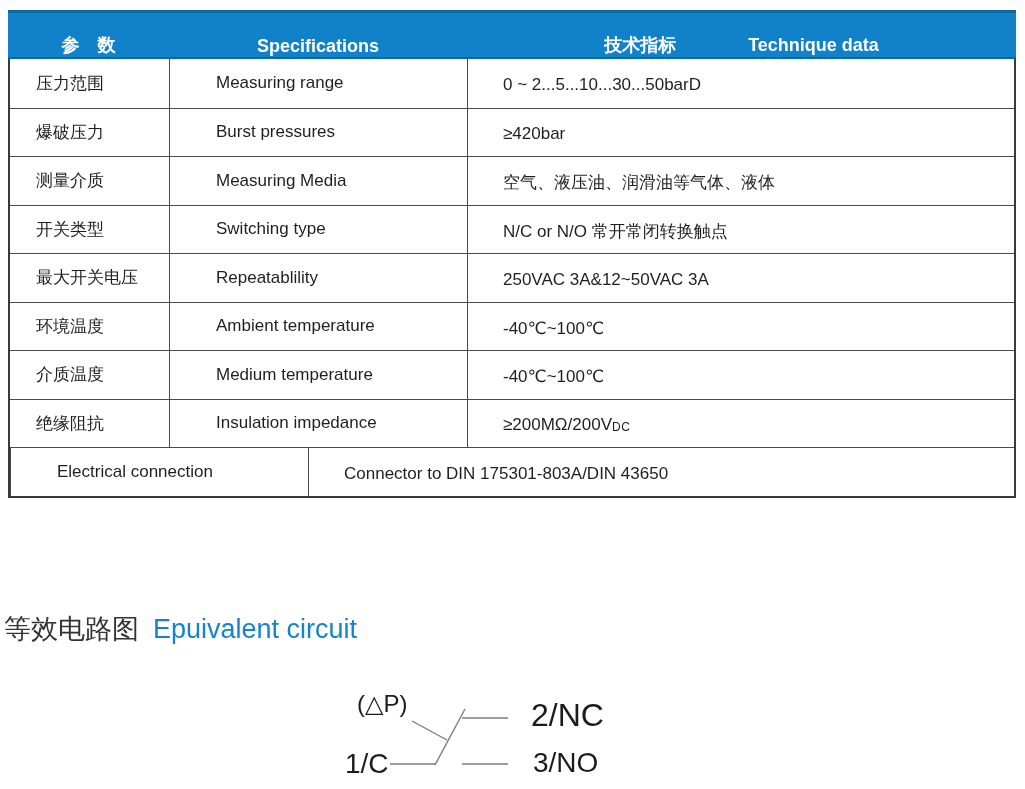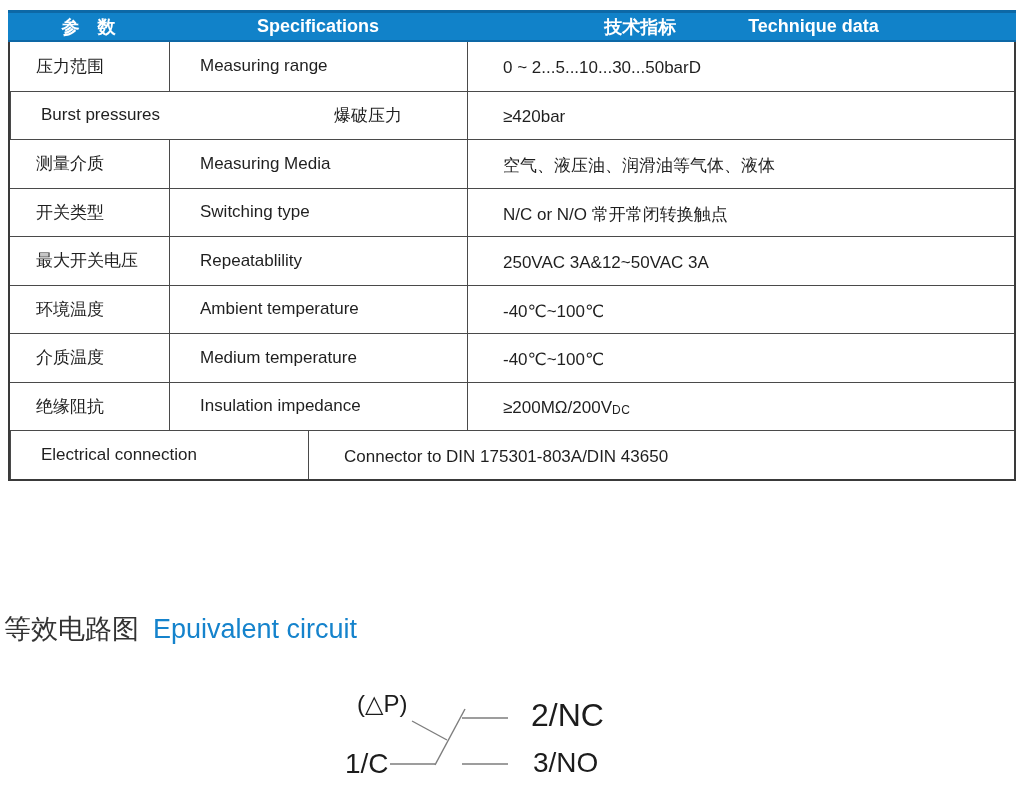--- a/index.html
+++ b/index.html
@@ -16,39 +16,39 @@
   body{
     width:1025px;height:789px;position:relative;
     background:#ffffff;color:var(--text);
     font-family:"Liberation Sans","DejaVu Sans",sans-serif;
     overflow:hidden;
   }
 
   
   .spec-table{position:absolute;left:8px;top:10px;width:1008px;}
   .thead{
-    display:flex;align-items:center;height:32px;
+    display:flex;align-items:flex-end;height:49px;
     background:var(--header-blue);
     border-top:3px solid var(--header-blue-dark);
     border-bottom:2px solid var(--header-blue-dark);
     color:#ffffff;font-weight:bold;font-size:18px;
   }
   .thead .h1{width:161px;text-align:center;}
   .thead .h2{width:298px;text-align:center;}
   .thead .h3{flex:1;display:flex;justify-content:center;align-items:center;gap:72px;}
   .tbody{
     border-left:2px solid var(--border-dark);
     border-right:2px solid var(--border-dark);
     border-bottom:2px solid var(--border-dark);
   }
   .trow{display:flex;height:48.5px;border-top:1px solid var(--border-inner);}
   .trow:first-child{border-top:none;}
   .cell{display:flex;align-items:center;font-size:17px;}
   .c1{width:159px;padding-left:26px;}
-  .c2{width:298px;border-left:1px solid var(--border-inner);padding-left:30px;}
+  .c2{width:298px;border-left:1px solid var(--border-inner);padding-left:46px;}
   .c3{flex:1;border-left:1px solid var(--border-inner);padding-left:35px;padding-top:4px;}
   .vsmall{font-size:12px;letter-spacing:.5px;margin-top:3px;}
 
   
   .circuit-heading{position:absolute;left:4px;top:611px;font-size:27px;display:flex;align-items:baseline;}
   .circuit-heading .hcn{color:#333333;}
   .circuit-heading .hen{color:var(--accent-blue);margin-left:14px;}
 
   .circuit{position:absolute;left:335px;top:680px;width:280px;height:109px;}
   .circuit svg{position:absolute;left:0;top:0;}
@@ -70,22 +70,22 @@
       <span>Technique data</span>
     </div>
   </div>
   <div class="tbody" id="table-body">
       <div class="trow">
         <div class="cell c1">压力范围</div>
         <div class="cell c2">Measuring range</div>
         <div class="cell c3">0 ~ 2...5...10...30...50barD</div>
       </div>
       <div class="trow">
+        <div class="cell c1">爆破压力</div>
         <div class="cell c2">Burst pressures</div>
-        <div class="cell c1">爆破压力</div>
         <div class="cell c3">≥420bar</div>
       </div>
       <div class="trow">
         <div class="cell c1">测量介质</div>
         <div class="cell c2">Measuring Media</div>
         <div class="cell c3">空气、液压油、润滑油等气体、液体</div>
       </div>
       <div class="trow">
         <div class="cell c1">开关类型</div>
         <div class="cell c2">Switching type</div>

